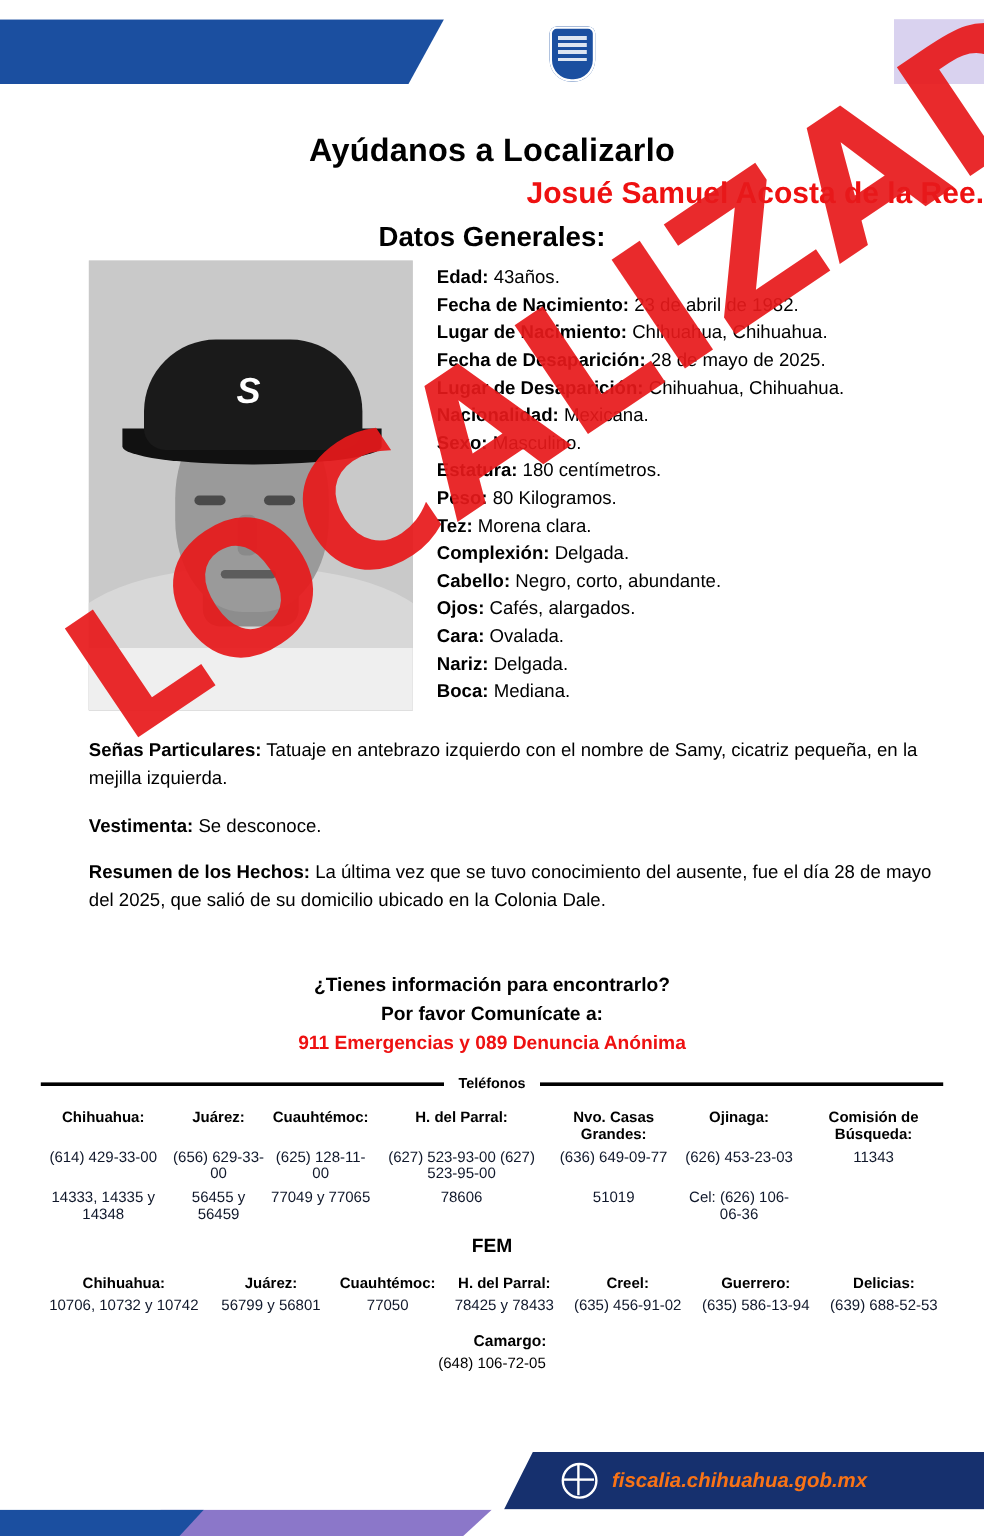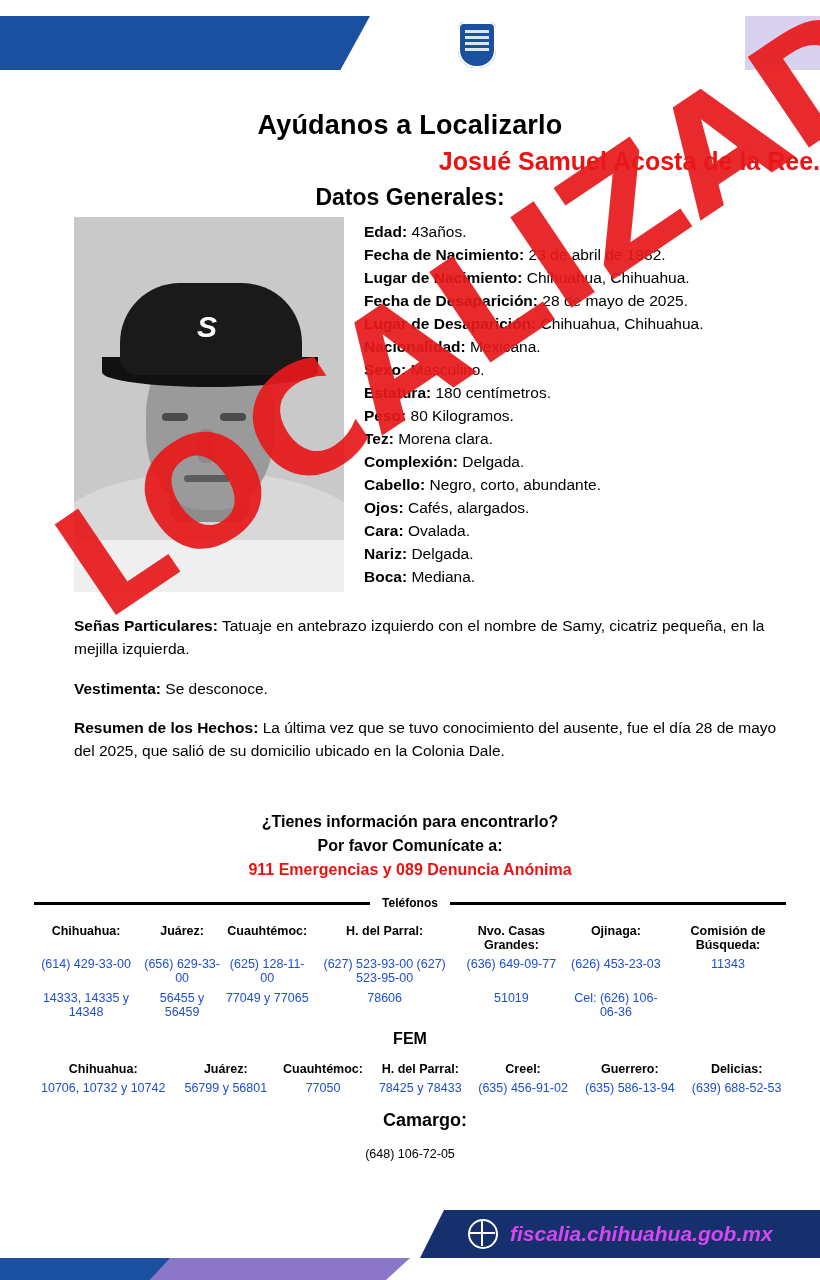--- a/index.html
+++ b/index.html
@@ -210,34 +210,34 @@
   }
   table.phones th {
     font-size: 12.5px;
     font-weight: bold;
     padding: 6px 2px 2px 2px;
     vertical-align: top;
   }
   table.phones td {
     padding: 3px 2px;
     vertical-align: top;
-    color: #1d4ed8;
+    color: #0f172a;
   }
   .fem-label {
     text-align: center;
     font-weight: bold;
     font-size: 16px;
     margin-top: 8px;
   }
   .camargo {
     text-align: center;
     margin-top: 12px;
     font-size: 12.5px;
   }
-  .camargo b { display:block; font-size: 18px; margin-bottom: 16px; padding-left: 30px; }
+  .camargo b { display:block; font-size: 13px; margin-bottom: 4px; padding-left: 30px; }
 
   
   .footer {
     position: absolute;
     left: 0; bottom: 0;
     width: 820px; height: 70px;
     overflow: hidden;
     background: #ffffff;
   }
   .footer .navy {
@@ -247,24 +247,24 @@
     background: #16306e;
     clip-path: polygon(6% 0, 100% 0, 100% 100%, 0 100%);
     display: flex;
     align-items: center;
     justify-content: flex-start;
     padding-left: 48px;
     box-sizing: border-box;
     gap: 12px;
   }
   .footer .site {
-    color: #d946ef;
+    color: #f97316;
     font-weight: bold;
     font-style: italic;
-    font-size: 21px;
+    font-size: 17px;
   }
   .globe {
     width: 26px; height: 26px; border-radius: 50%;
     border: 2px solid #ffffff;
     position: relative; flex: 0 0 26px;
   }
   .globe:before {
     content:""; position:absolute; left:11px; top:-1px; width:2px; height:26px;
     background:#fff;
   }

